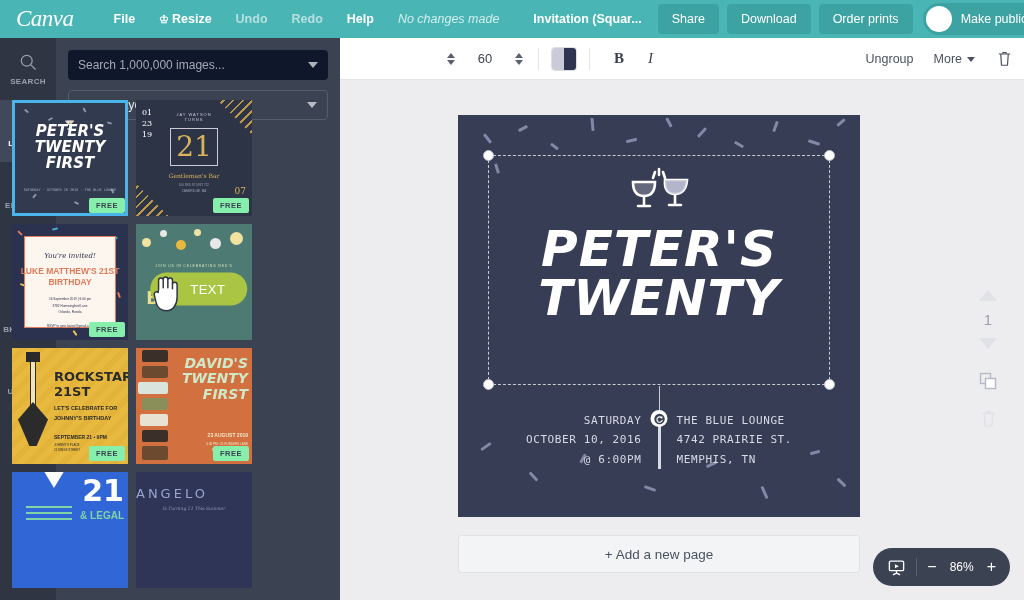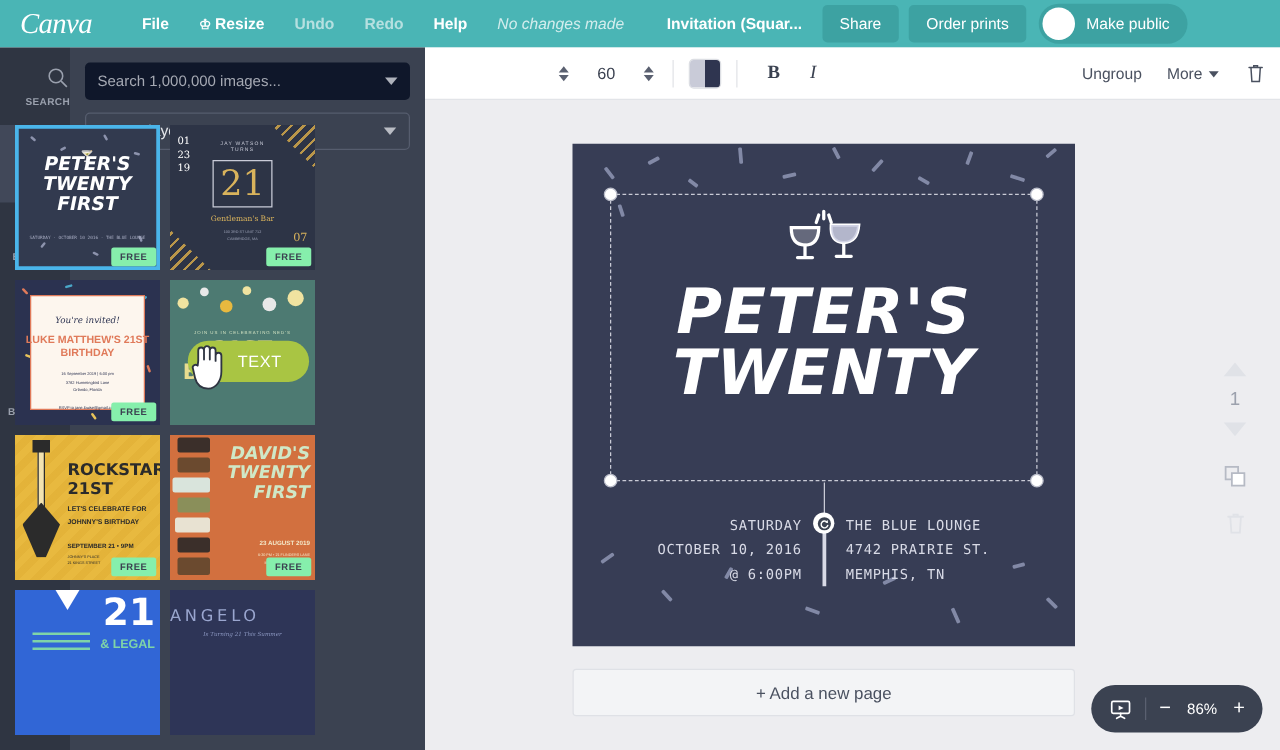--- a/index.html
+++ b/index.html
@@ -54,21 +54,21 @@
   }
   .mp-label { color: #ffffff; font-size: 12.5px; margin-left: 9px; white-space: nowrap; }
 
   
   .rail {
     position: absolute; top: 38px; left: 0; width: 56px; height: 562px;
     background: #2f3542;
   }
   .rail-item {
     height: 62px; display: flex; flex-direction: column;
-    align-items: flex-end; justify-content: center; cursor: pointer;
+    align-items: center; justify-content: center; cursor: pointer;
     position: relative;
   }
   .rail-item .rlabel {
     font-size: 8px; color: #9aa0ad; letter-spacing: 0.3px;
     margin-top: 5px; font-weight: bold;
   }
   .rail-item.active { background: #414859; }
   .rail-item.active .rlabel { color: #ffffff; }
   .rail-item.active svg { stroke: #ffffff; }
   .rail-item svg { stroke: #9aa0ad; fill: none; stroke-width: 1.5; }
@@ -245,20 +245,21 @@
         <span class="crown">♔</span><span>Resize</span>
       </div>
       <div class="hitem dim">Undo</div>
       <div class="hitem dim">Redo</div>
       <div class="hitem">Help</div>
       <div class="hitem italic">No changes made</div>
     </div>
 
     <div class="doctitle">Invitation (Squar...</div>
     <button class="hbtn">Share</button>
+    <button class="hbtn">Download</button>
     <button class="hbtn">Order prints</button>
 
     <div class="makepublic">
       <div class="toggle-knob"></div>
       <div class="mp-label">Make public</div>
     </div>
   </div>
 
   <div class="rail">
 

